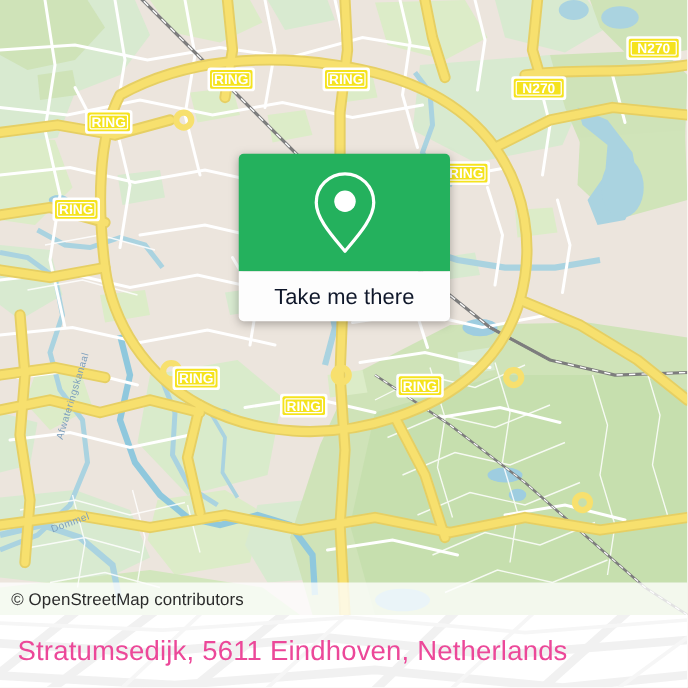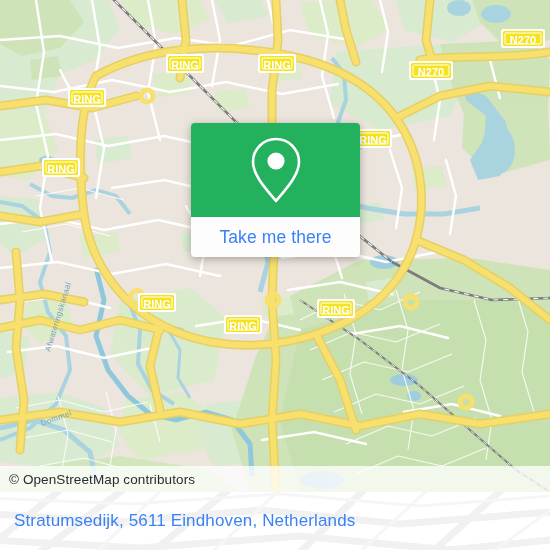--- a/index.html
+++ b/index.html
@@ -20,36 +20,36 @@
   #attrib span{font-size:13.5px;color:#2b2b2b;padding-left:9px;letter-spacing:.1px;}
 
   
   #callout{position:absolute;left:191px;top:123px;width:169px;z-index:60;
            filter:drop-shadow(0 2px 4px rgba(0,0,0,.30));}
   #callout-green{height:94px;background:#24b15d;
                  border-radius:4px 4px 0 0;
                  display:flex;align-items:center;justify-content:center;}
   #callout-white{height:40px;background:#fdfdfd;border-radius:0 0 4px 4px;
                  display:flex;align-items:center;justify-content:center;}
-  #callout-label{font-size:17.5px;color:#3b82f6;letter-spacing:.1px;}
+  #callout-label{font-size:17.5px;color:#0f172a;letter-spacing:.1px;}
   #callout-tail{position:absolute;left:50%;transform:translateX(-50%);
                 top:134px;width:0;height:0;
                 border-left:13px solid transparent;
                 border-right:13px solid transparent;
                 border-top:11px solid #fdfdfd;}
 
   
   #footer{position:absolute;left:0;top:492px;width:550px;height:58px;
           background:#ffffff;overflow:hidden;z-index:30;}
   #footer-watermark{position:absolute;left:0;top:0;width:550px;height:58px;
                     opacity:.9;}
   #footer-inner{position:relative;z-index:2;height:58px;display:flex;
                 align-items:center;justify-content:space-between;
                 padding:0 14px 0 14px;box-sizing:border-box;}
-  #footer-address{font-size:17px;color:#3b82f6;letter-spacing:.15px;
+  #footer-address{font-size:22px;color:#ec4899;letter-spacing:.15px;
                   white-space:nowrap;}
   #brand{display:flex;align-items:center;gap:3px;}
   #brand-word{font-size:34px;color:#17181a;letter-spacing:-1.3px;
               font-weight:400;line-height:1;}
 
   
   .shield-txt{font-family:"Liberation Sans",sans-serif;font-weight:bold;
               font-size:11px;fill:#ffffff;text-anchor:middle;
               dominant-baseline:central;}
   .water-txt{font-family:"Liberation Sans",sans-serif;font-size:8px;

